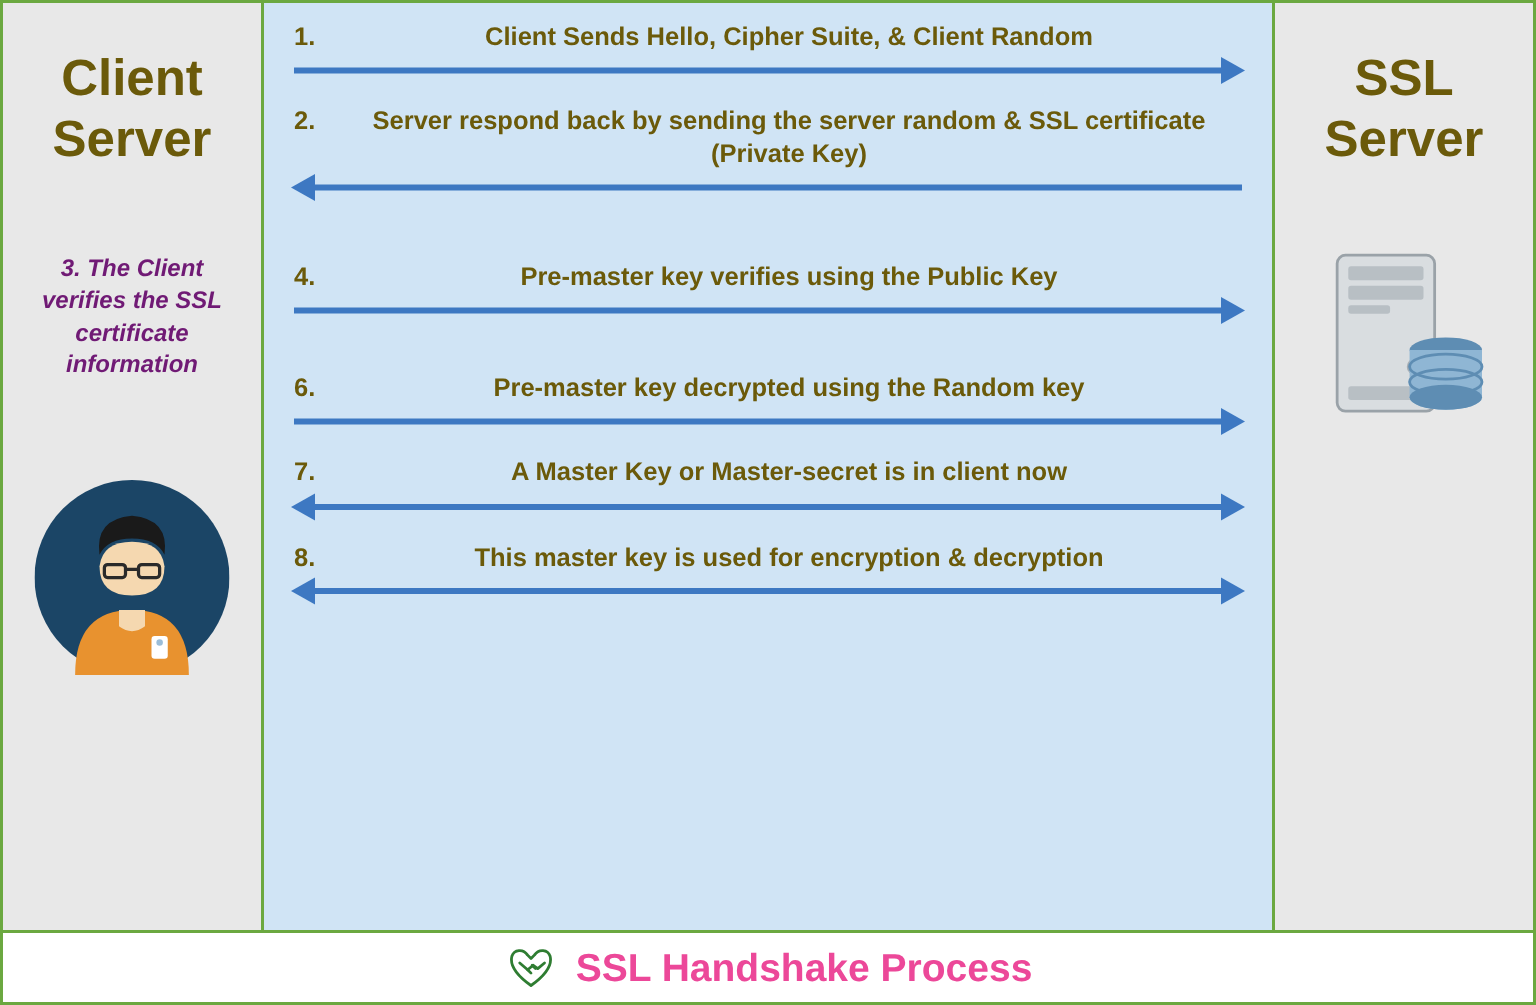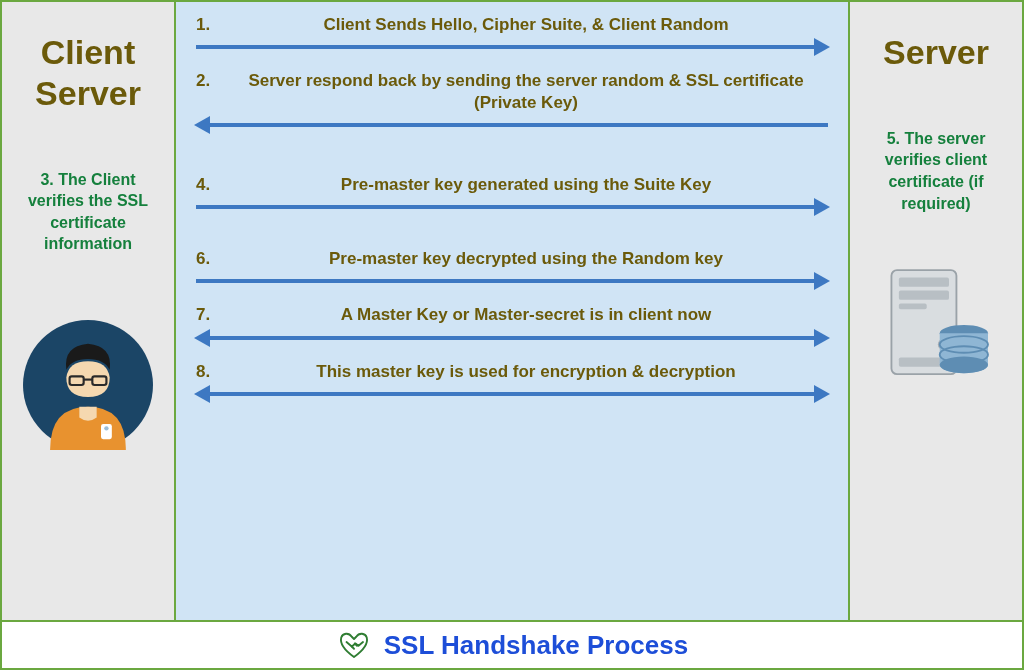--- a/index.html
+++ b/index.html
@@ -45,24 +45,25 @@
 .side-title {
   font-size: 34px;
   font-weight: 700;
   color: #6b5a0a;
   line-height: 1.2;
   margin-top: 10px;
 }
 .side-note {
   font-size: 16px;
   font-weight: 700;
-  color: #15803d;
+  color: #701a75;
   margin-top: 55px;
   line-height: 1.35;
   padding: 0 4px;
+  font-style: italic;
 }
 .avatar {
   width: 130px;
   height: 130px;
   margin-top: 65px;
 }
 .server-img {
   width: 130px;
   height: 130px;
   margin-top: 45px;
@@ -125,21 +126,21 @@
   border-top: 2px solid #6ba840;
   display: flex;
   align-items: center;
   justify-content: center;
   gap: 12px;
   background: #fff;
 }
 .footer-title {
   font-size: 26px;
   font-weight: 700;
-  color: #1d4ed8;
+  color: #ec4899;
 }
 .hs-icon { width: 36px; height: 36px; }
 </style>
 </head>
 <body>
 
 <div class="container">
   <div class="main-row">
 
     <div class="col-left">
@@ -183,21 +184,21 @@
           <div class="arrow-line"></div>
             <div class="arrow-head-l"></div>
         </div>
       </div>
 
       <div style="height:26px"></div>
 
       <div class="step">
         <div class="step-text">
           <span class="step-num">4.</span>
-          <span class="step-label">Pre-master key generated using the Suite Key</span>
+          <span class="step-label">Pre-master key verifies using the Public Key</span>
         </div>
         <div class="arrow arrow-right">
           <div class="arrow-line"></div>
             <div class="arrow-head-r"></div>
         </div>
       </div>
 
       <div style="height:18px"></div>
 
       <div class="step">
@@ -231,23 +232,23 @@
         <div class="arrow arrow-both">
           <div class="arrow-line"></div>
             <div class="arrow-head-l"></div>
             <div class="arrow-head-r"></div>
         </div>
       </div>
     </div>
 
     <div class="col-right">
       <div class="side-title">
+        <div>SSL</div>
         <div>Server</div>
       </div>
-      <div class="side-note">5. The server verifies client certificate (if required)</div>
       <svg class="server-img" viewBox="0 0 140 140">
         <rect x="22" y="12" width="70" height="112" rx="6" fill="#d9dde0" stroke="#9aa2a8" stroke-width="2"></rect>
         <rect x="30" y="20" width="54" height="10" rx="2" fill="#b8bfc4"></rect>
         <rect x="30" y="34" width="54" height="10" rx="2" fill="#b8bfc4"></rect>
         <rect x="30" y="48" width="30" height="6" rx="2" fill="#b8bfc4"></rect>
         <circle cx="78" cy="92" r="6" fill="#a6adb3"></circle>
         <rect x="30" y="106" width="54" height="10" rx="2" fill="#b8bfc4"></rect>
         <ellipse cx="100" cy="80" rx="26" ry="9" fill="#5e8db3"></ellipse>
         <path d="M74 80 v34 a26 9 0 0 0 52 0 v-34" fill="#8fb6d4"></path>
         <ellipse cx="100" cy="92" rx="26" ry="9" fill="none" stroke="#5e8db3" stroke-width="2"></ellipse>

